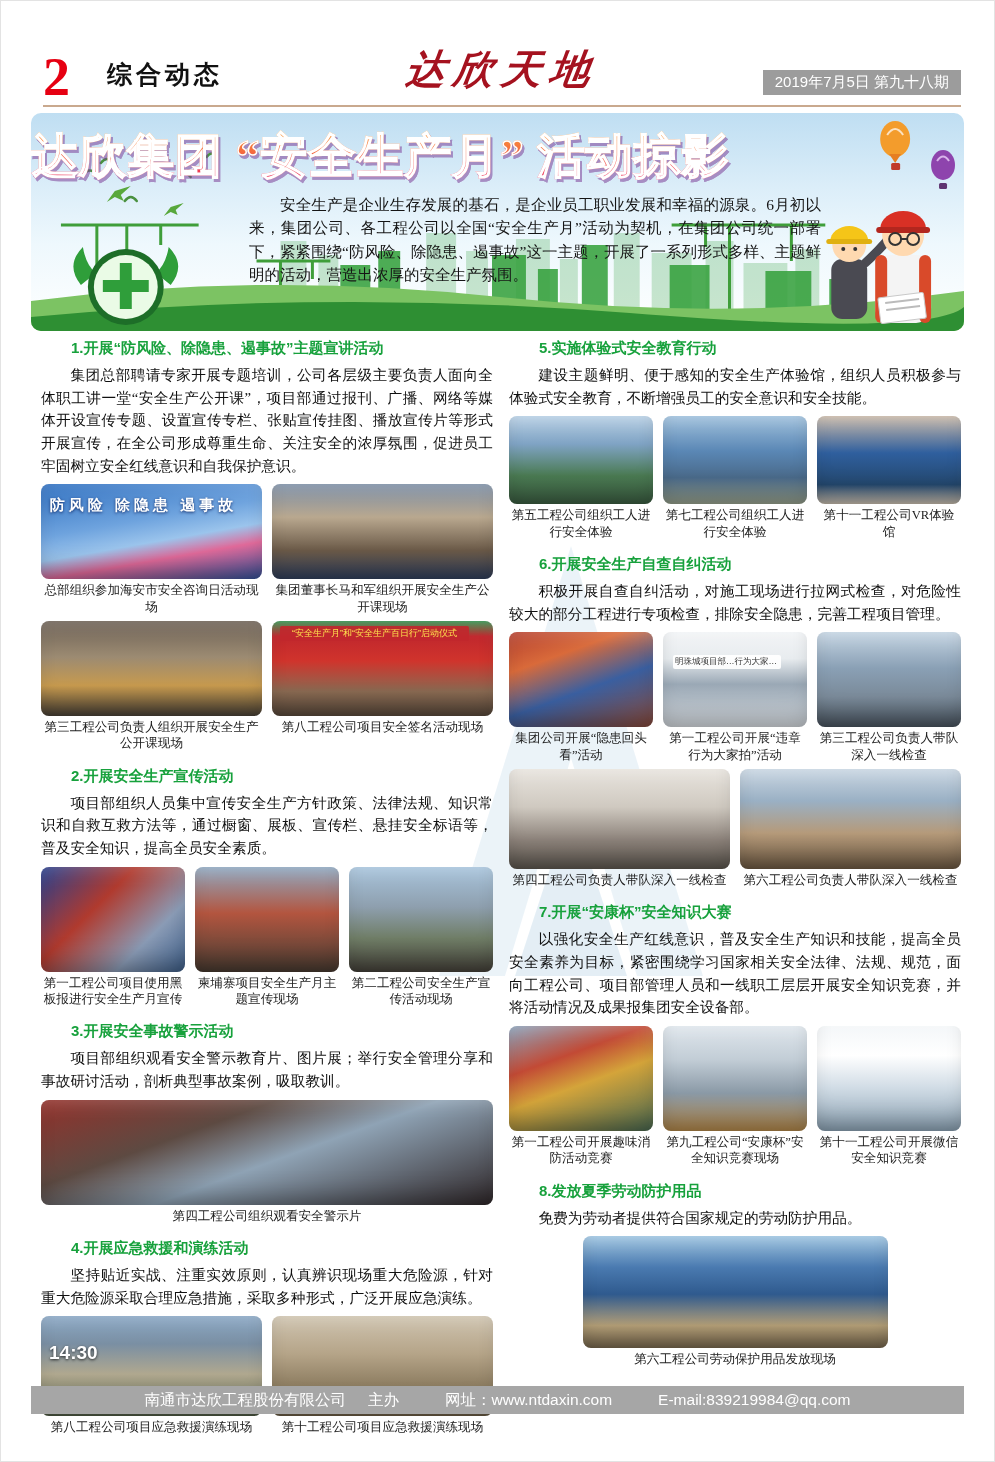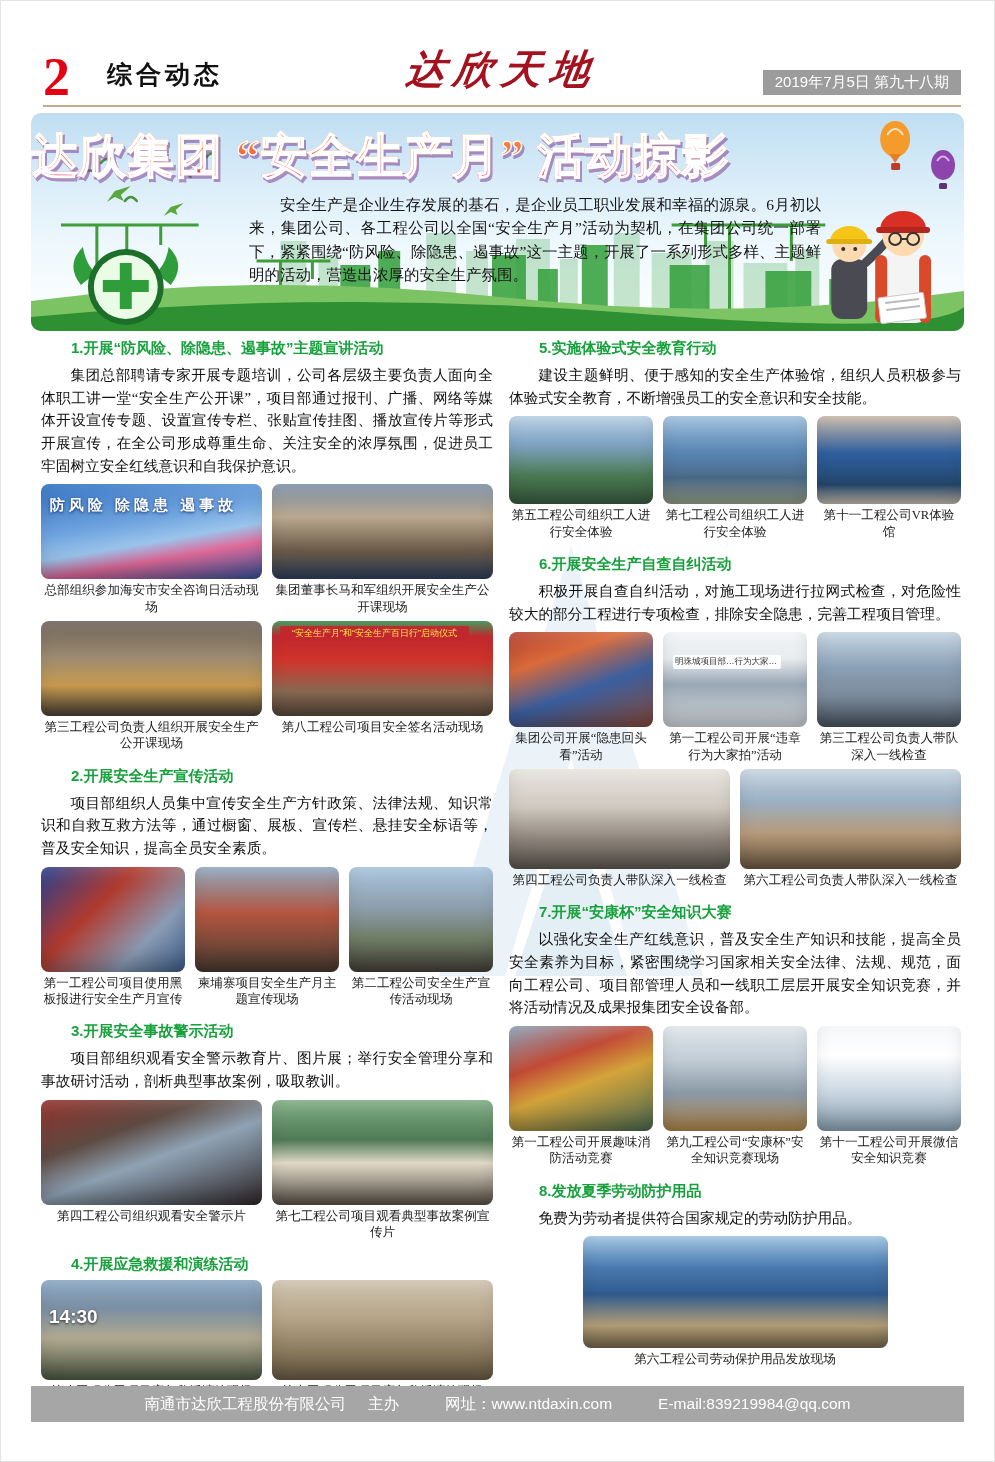--- a/index.html
+++ b/index.html
@@ -67,21 +67,21 @@
   .ov-banner-red { top:5px; margin:0 8px; font-size:9px; color:#ffe34d;
                    background:rgba(193,39,45,.92); padding:1px 3px; border-radius:2px;
                    white-space:nowrap; overflow:hidden; text-overflow:ellipsis; }
   .ov-time { top:26px; left:8px; right:auto; color:#fff; font-size:19px; font-weight:bold;
              text-shadow:0 1px 3px rgba(0,0,0,.75); }
   .ov-phone { top:7px; margin:16px 10px; font-size:8.5px; color:#333;
               background:rgba(255,255,255,.92); padding:1px 2px; border-radius:2px;
               white-space:nowrap; overflow:hidden; text-overflow:ellipsis; }
 
   
-  .footer-bar { position:absolute; top:1385px; left:30px; right:30px; height:36px;
+  .footer-bar { position:absolute; top:1385px; left:30px; right:30px; height:28px;
                 background:#a6a6a6; color:#fff; display:flex; align-items:center;
                 justify-content:center; gap:46px; font-family:"Liberation Sans",sans-serif;
                 font-size:15.5px; }
   .footer-bar span { white-space:nowrap; }
   .footer-gap { margin-left:-24px; }
 </style>
 </head>
 <body>
 
 <div class="page">
@@ -246,29 +246,26 @@
       </section>
 
       <section class="sec">
         <h3 class="sec-heading">3.开展安全事故警示活动</h3>
         <p class="sec-body">项目部组织观看安全警示教育片、图片展；举行安全管理分享和事故研讨活动，剖析典型事故案例，吸取教训。</p>
         <div class="photo-grid h105">
           <figure class="ph-item">
             <div class="ph" style="background:linear-gradient(160deg,#93312b 0%,#5d4a42 32%,#8fa3b5 54%,#30282a 100%)"></div>
             <figcaption class="caption">第四工程公司组织观看安全警示片</figcaption>
           </figure>
-          <figure class="ph-item">
-            <div class="ph" style="background:linear-gradient(180deg,#7fae84 0%,#4f7a55 38%,#e0d9c8 60%,#5a5248 100%)"></div>
-            <figcaption class="caption">第七工程公司项目观看典型事故案例宣传片</figcaption>
-          </figure>
         </div>
       </section>
 
       <section class="sec">
         <h3 class="sec-heading">4.开展应急救援和演练活动</h3>
+        <p class="sec-body">坚持贴近实战、注重实效原则，认真辨识现场重大危险源，针对重大危险源采取合理应急措施，采取多种形式，广泛开展应急演练。</p>
         <div class="photo-grid h100">
           <figure class="ph-item">
             <div class="ph" style="background:linear-gradient(180deg,#8aa7c4 0%,#7a8fa3 28%,#b0a88f 58%,#4e5a44 100%)">
               <span class="ov ov-time">14:30</span>
             </div>
             <figcaption class="caption">第八工程公司项目应急救援演练现场</figcaption>
           </figure>
           <figure class="ph-item">
             <div class="ph" style="background:linear-gradient(180deg,#cfc4b0 0%,#b5a488 38%,#8a7a5e 72%,#6b5d46 100%)"></div>
             <figcaption class="caption">第十工程公司项目应急救援演练现场</figcaption>

